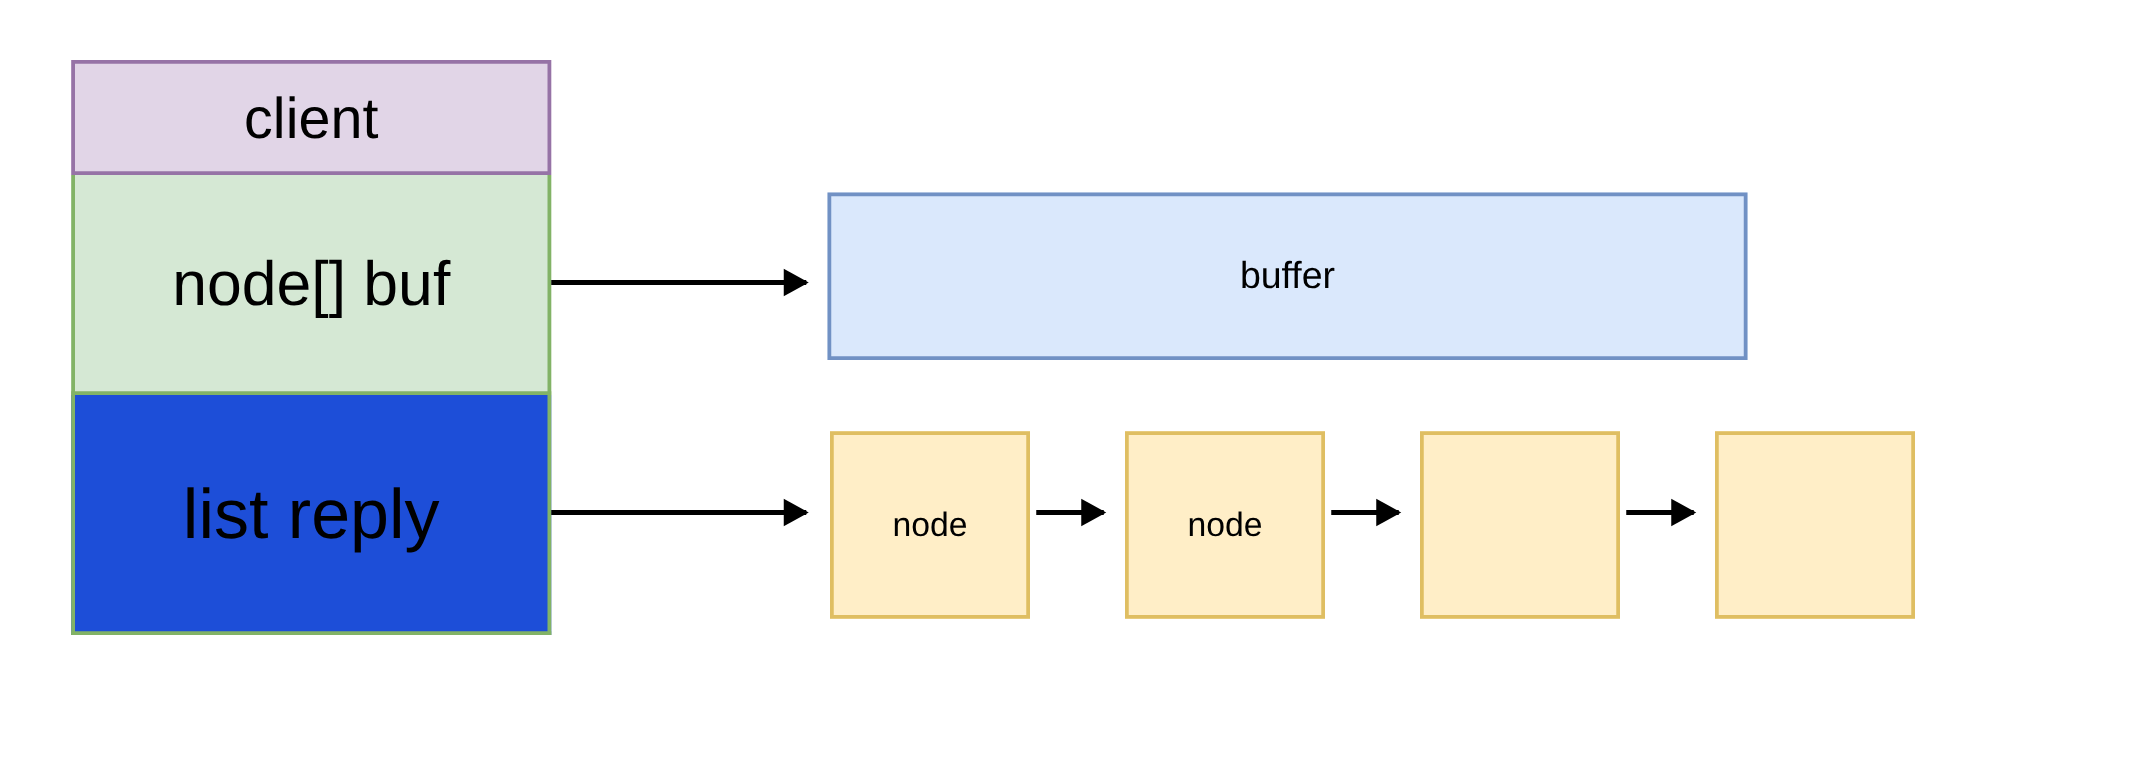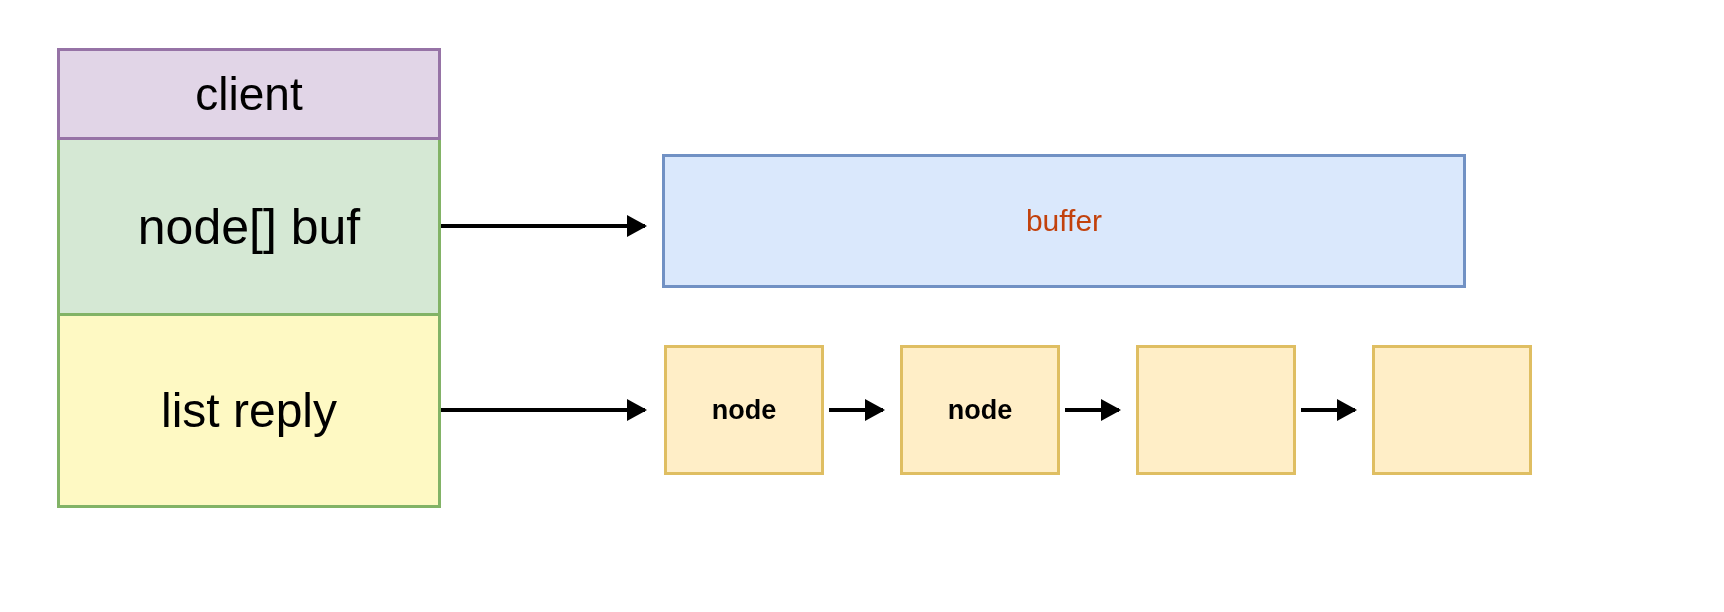--- a/index.html
+++ b/index.html
@@ -42,59 +42,58 @@
     font-size: 46px;
   }
   .row-buf {
     background: #d5e8d4;
     border: 3px solid #82b366;
     border-top: none;
     height: 176px;
     font-size: 50px;
   }
   .row-reply {
-    background: #fef9c3;
+    background: #1d4ed8;
     border: 3px solid #82b366;
     border-top: none;
     height: 192px;
-    font-size: 48px;
+    font-size: 56px;
   }
 
   
   .buffer-box {
     position: absolute;
     left: 662px;
     top: 154px;
-    width: 804px;
+    width: 736px;
     height: 134px;
     box-sizing: border-box;
     background: #dae8fc;
     border: 3px solid #7191c4;
     display: flex;
     align-items: center;
     justify-content: center;
     font-size: 30px;
-    color: #c2410c;
+    color: #000000;
   }
 
   
   .node-box {
     position: absolute;
     top: 345px;
     width: 160px;
-    height: 130px;
+    height: 150px;
     box-sizing: border-box;
     background: #ffeec7;
     border: 3px solid #dfbe62;
     display: flex;
     align-items: center;
     justify-content: center;
     font-size: 27px;
     color: #000000;
-    font-weight: bold;
   }
   .node-1 { left: 664px; }
   .node-2 { left: 900px; }
   .node-3 { left: 1136px; }
   .node-4 { left: 1372px; }
 
   
   .arrow {
     position: absolute;
     height: 4px;

